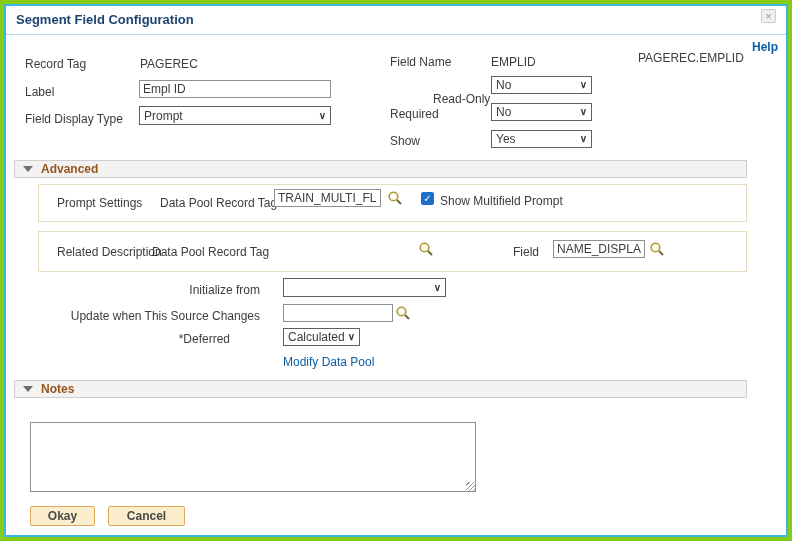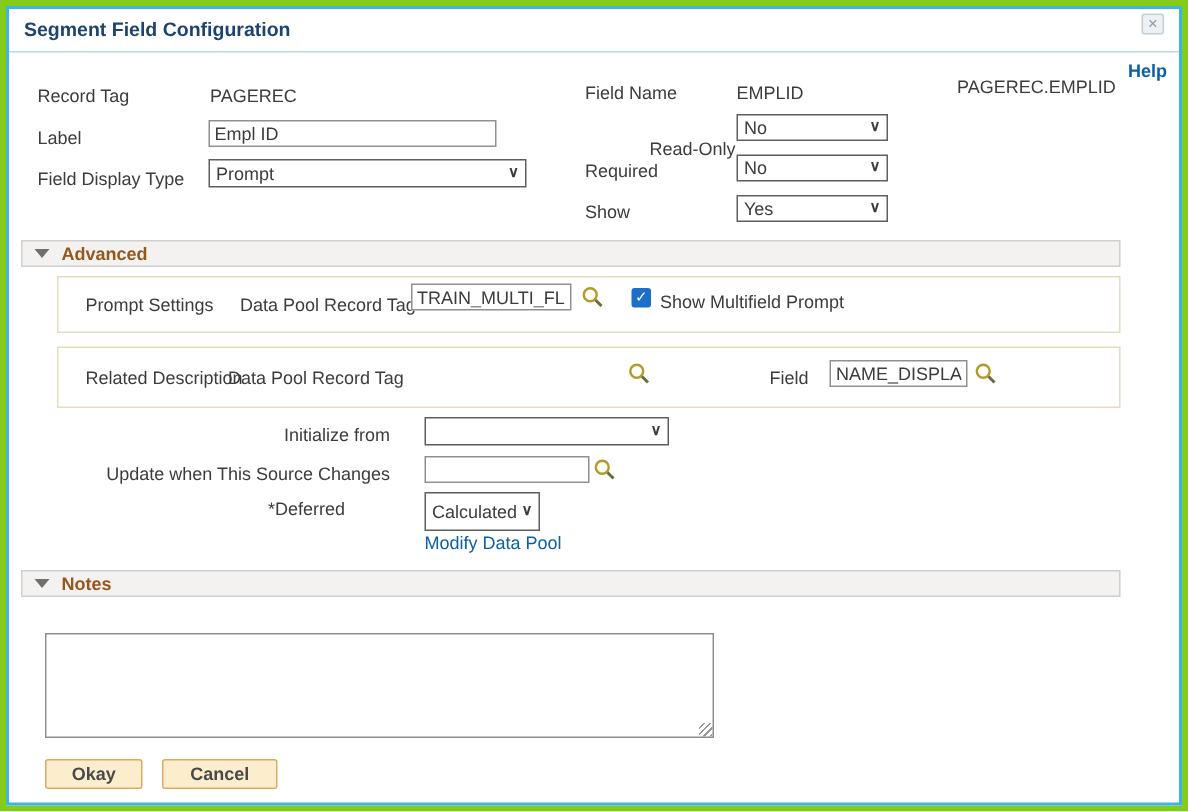--- a/index.html
+++ b/index.html
@@ -46,21 +46,21 @@
   <div class="header-divider"></div>
   <div class="help-link">Help</div>
 
   <div class="lbl" style="left:25px; top:57px;">Record Tag</div>
   <div class="val" style="left:140px; top:57px;">PAGEREC</div>
 
   <div class="lbl" style="left:25px; top:85px;">Label</div>
   <input class="inp" style="left: 139px; top: 80px; width: 192px; height: 18px;" value="Empl ID">
 
   <div class="lbl" style="left:25px; top:112px;">Field Display Type</div>
-  <div class="sel" style="left:139px; top:106px; width:212px; height:19px;">
+  <div class="sel" style="left:139px; top:106px; width:192px; height:19px;">
     <span>Prompt</span>
     <span class="chev">∨</span>
   </div>
 
   <div class="lbl" style="left:390px; top:55px;">Field Name</div>
   <div class="val" style="left:491px; top:55px;">EMPLID</div>
   <div class="val" style="left:638px; top:51px;">PAGEREC.EMPLID</div>
 
   <div class="lbl" style="left:390px; top:92px;margin-left:43px;">Read-Only</div>
   <div class="sel" style="left:491px; top:76px; width:101px; height:18px;">
@@ -125,21 +125,21 @@
   <div class="lbl" style="left:55px; top:309px; width:205px; text-align:right;">Update when This Source Changes</div>
   <input class="inp" style="left: 283px; top: 304px; width: 110px; height: 18px;" value="">
   <span class="lookup" style="left:395px; top:305px;">
     <svg width="16" height="16" viewBox="0 0 16 16">
         <circle cx="6.5" cy="6.5" r="4.3" fill="#fffef4" stroke="#b29a2e" stroke-width="1.6"></circle>
         <line x1="10" y1="10" x2="14" y2="14" stroke="#6b6b3a" stroke-width="2"></line>
       </svg>
   </span>
 
   <div class="lbl" style="left:60px; top:332px; width:170px; text-align:right;">*Deferred</div>
-  <div class="sel" style="left:283px; top:328px; width:77px; height:26px;">
+  <div class="sel" style="left:283px; top:328px; width:77px; height:18px;">
     <span>Calculated</span>
     <span class="chev">∨</span>
   </div>
 
   <div class="link" style="left:283px; top:355px;">Modify Data Pool</div>
 
   <div class="bar" style="top:380px;">
     <span class="tri"></span>
     <span class="bar-label">Notes</span>
   </div>

